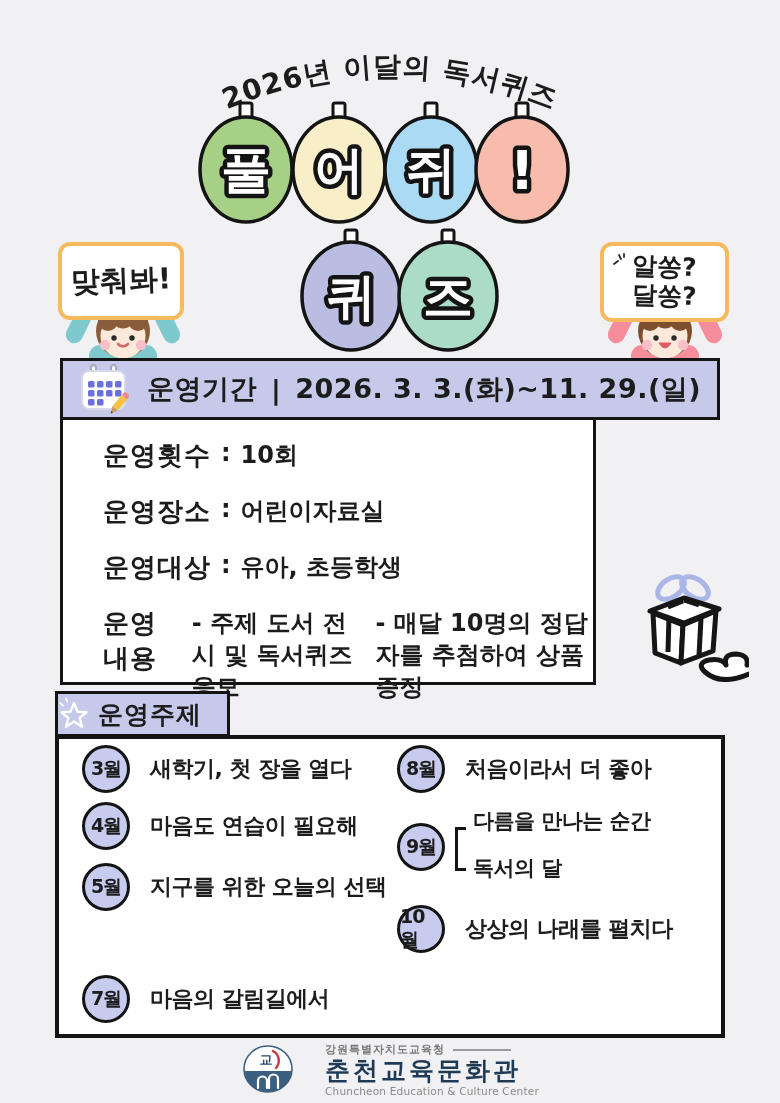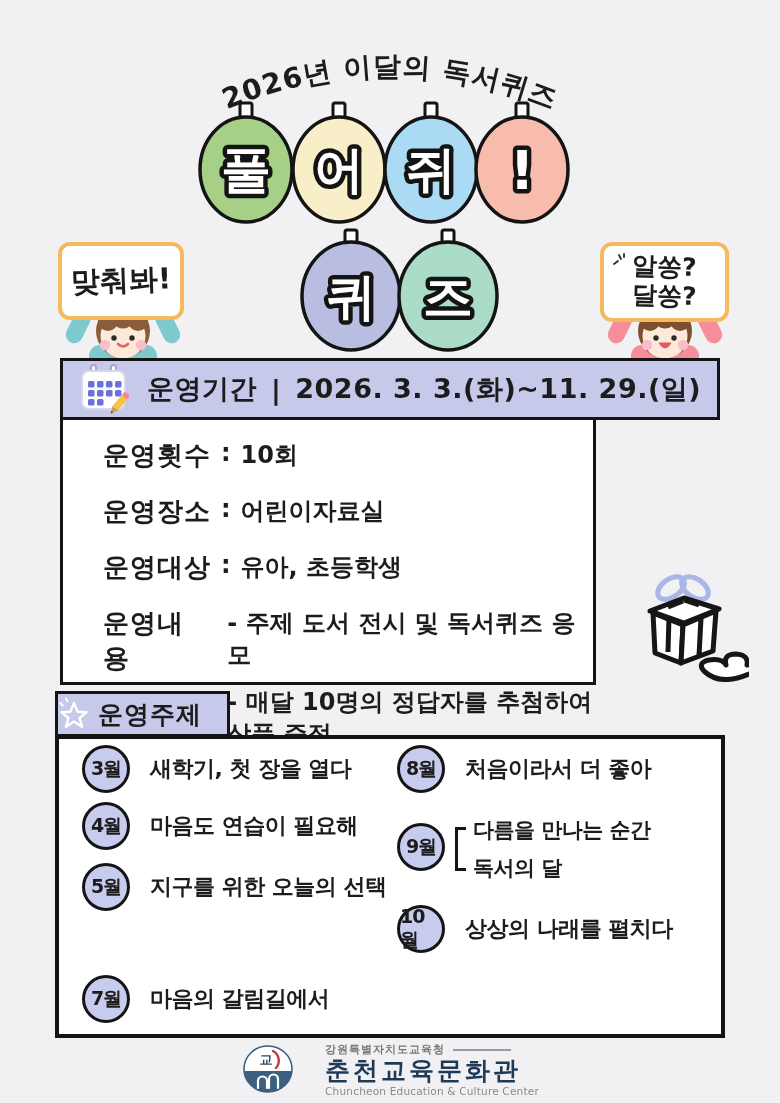--- a/index.html
+++ b/index.html
@@ -41,21 +41,21 @@
   .cal-icon { margin-top:2px; }
   
   .info-box {
     position:absolute; left:60px; top:420px; width:536px; height:265px;
     background:#ffffff; border:3px solid #141414; border-top:none; z-index:4;
   }
   .info-row { position:absolute; left:40px; display:flex; align-items:flex-start; }
   .info-label { width:118px; font-size:26px; font-weight:800; letter-spacing:1px; }
   .info-colon { font-size:24px; font-weight:800; margin:1px 10px 0 0; }
   .info-value { font-size:24px; font-weight:700; margin-top:1px; }
-  .info-lines { display:flex; flex-direction:column; gap:14px;margin-left:34px; }
+  .info-lines { display:flex; flex-direction:row; gap:14px;margin-left:34px; }
   .gift { position:absolute; left:558px; top:148px; }
   
   .themes-tab {
     position:absolute; left:55px; top:691px; width:175px; height:46px;
     background:#c6c9ea; border:3px solid #141414; z-index:6;
     display:flex; align-items:center; gap:8px;
   }
   .themes-tab-label { font-size:25px; font-weight:800; letter-spacing:1px; }
   .themes-box {
     position:absolute; left:55px; top:735px; width:670px; height:303px;
@@ -67,21 +67,21 @@
     display:flex; align-items:center; justify-content:center;
     font-size:19px; font-weight:800; letter-spacing:-1px; flex:0 0 48px;
   }
   .topic { font-size:22px; font-weight:700; letter-spacing:-0.5px; white-space:nowrap; }
   .sept-row { position:absolute; left:338px; top:63px; width:320px; height:90px; }
   .sept-row .month-badge { position:absolute; left:0; top:21px; }
   .sept-bracket {
     position:absolute; left:58px; top:25px; width:11px; height:44px;
     border-left:3px solid #141414; border-top:3px solid #141414; border-bottom:3px solid #141414;
   }
-  .sept-topic-1 { position:absolute; left:76px; top:14px; }
+  .sept-topic-1 { position:absolute; left:76px; top:5px; }
   .sept-topic-2 { position:absolute; left:76px; top:52px; }
   .sept-row .topic { font-size:21px; }
   
   .footer { position:absolute; left:0; top:1042px; width:780px; display:flex; justify-content:center; align-items:center; gap:10px; }
   .footer-text { display:flex; flex-direction:column;margin-left:20px; }
   .footer-top { display:flex; align-items:center; gap:8px; }
   .footer-small { font-size:11px; font-weight:700; color:#787878; letter-spacing:1px; }
   .footer-rule { width:58px; height:2px; background:#9a9aa0; }
   .footer-main { font-size:25px; font-weight:800; color:#1f3a55; letter-spacing:3px; line-height:1.1; }
   .footer-en { font-size:10.5px; color:#8a8a8a; letter-spacing:0.2px; }

